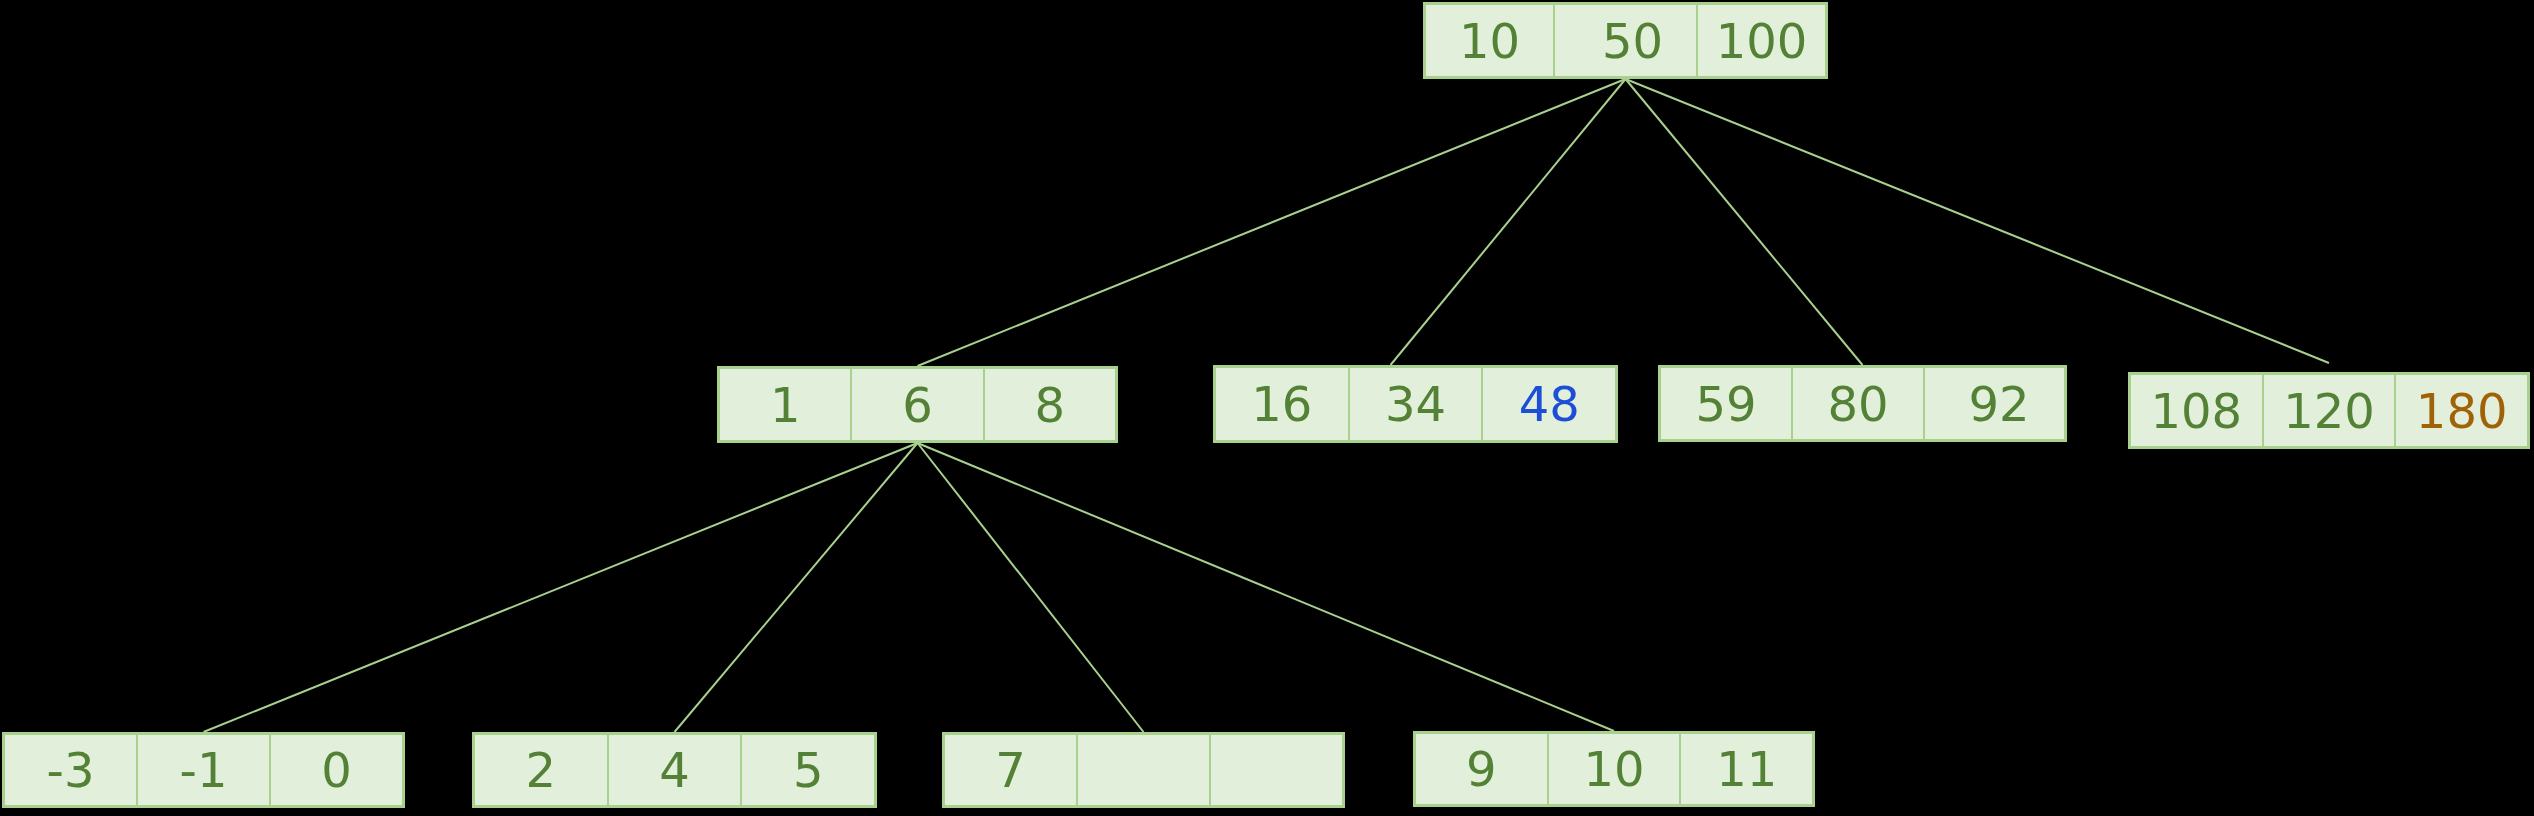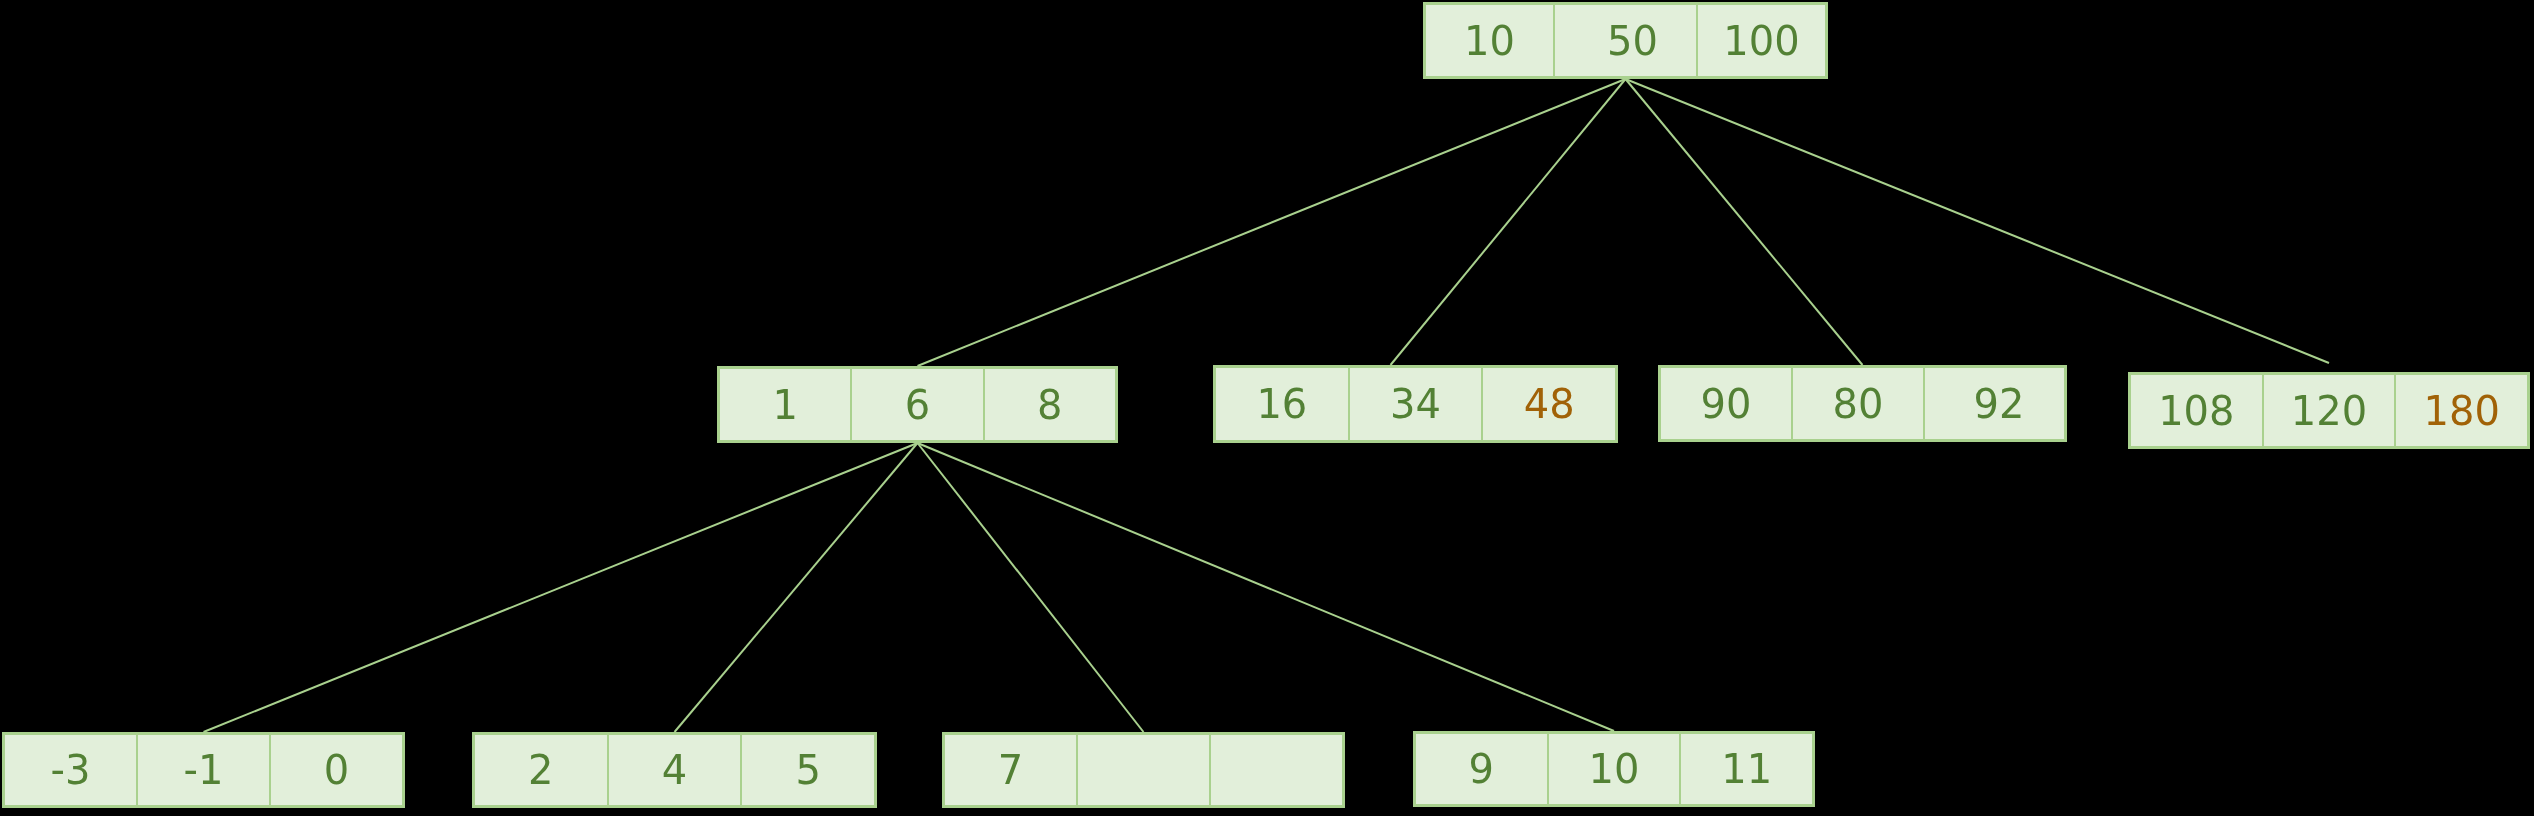--- a/index.html
+++ b/index.html
@@ -30,21 +30,21 @@
     background: #e2efda;
   }
   .key-cell {
     flex: 1 1 0;
     display: flex;
     align-items: center;
     justify-content: center;
     box-sizing: border-box;
     border-right: 2px solid #a9d18e;
     color: #538135;
-    font-size: 40px;
+    font-size: 48px;
     line-height: 1;
   }
   .key-cell:last-child {
     border-right: none;
     border-radius: 20px;
   }
 </style>
 </head>
 <body>
 
@@ -66,24 +66,24 @@
         <div class="key-cell" style="color: rgb(83, 129, 53); border-right-color: rgb(169, 209, 142);">100</div>
       </div>
       <div class="tree-node" style="left: 717px; top: 366px; width: 401px; height: 77px; background: rgb(226, 239, 218); border-color: rgb(169, 209, 142);">
         <div class="key-cell" style="color: rgb(83, 129, 53); border-right-color: rgb(169, 209, 142);">1</div>
         <div class="key-cell" style="color: rgb(83, 129, 53); border-right-color: rgb(169, 209, 142);">6</div>
         <div class="key-cell" style="color: rgb(83, 129, 53); border-right-color: rgb(169, 209, 142);">8</div>
       </div>
       <div class="tree-node" style="left: 1188px; top: 365px; width: 405px; height: 78px; background: rgb(226, 239, 218); border-color: rgb(169, 209, 142); margin-left: 25px;">
         <div class="key-cell" style="color: rgb(83, 129, 53); border-right-color: rgb(169, 209, 142);">16</div>
         <div class="key-cell" style="color: rgb(83, 129, 53); border-right-color: rgb(169, 209, 142);">34</div>
-        <div class="key-cell" style="color: #a16207; border-right-color: rgb(169, 209, 142);">48</div>
+        <div class="key-cell" style="color: #1d4ed8; border-right-color: rgb(169, 209, 142);">48</div>
       </div>
       <div class="tree-node" style="left: 1658px; top: 365px; width: 409px; height: 77px; background: rgb(226, 239, 218); border-color: rgb(169, 209, 142);">
-        <div class="key-cell" style="color: rgb(83, 129, 53); border-right-color: rgb(169, 209, 142);">90</div>
+        <div class="key-cell" style="color: rgb(83, 129, 53); border-right-color: rgb(169, 209, 142);">59</div>
         <div class="key-cell" style="color: rgb(83, 129, 53); border-right-color: rgb(169, 209, 142);">80</div>
         <div class="key-cell" style="color: rgb(83, 129, 53); border-right-color: rgb(169, 209, 142); padding-left: 9px;">92</div>
       </div>
       <div class="tree-node" style="left: 2128px; top: 372px; width: 402px; height: 77px; background: rgb(226, 239, 218); border-color: rgb(169, 209, 142);">
         <div class="key-cell" style="color: rgb(83, 129, 53); border-right-color: rgb(169, 209, 142);">108</div>
         <div class="key-cell" style="color: rgb(83, 129, 53); border-right-color: rgb(169, 209, 142);">120</div>
         <div class="key-cell" style="color: #a16207; border-right-color: rgb(169, 209, 142);">180</div>
       </div>
       <div class="tree-node" style="left: 2px; top: 732px; width: 403px; height: 76px; background: rgb(226, 239, 218); border-color: rgb(169, 209, 142);">
         <div class="key-cell" style="color: rgb(83, 129, 53); border-right-color: rgb(169, 209, 142);">-3</div>

